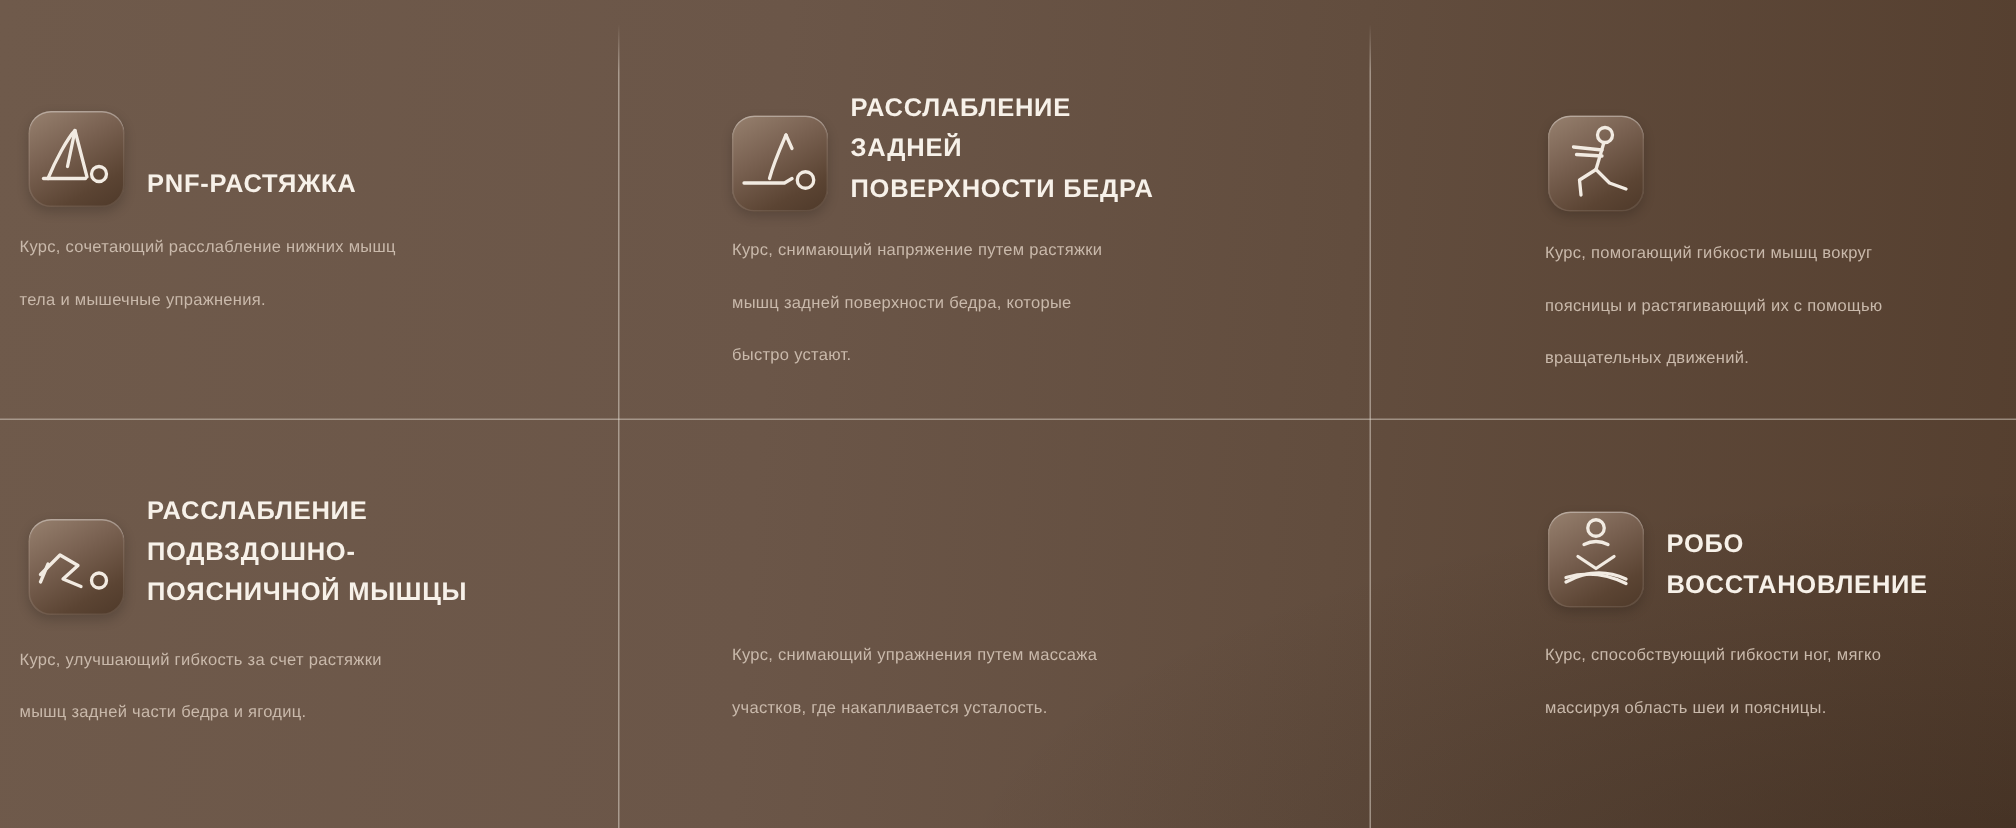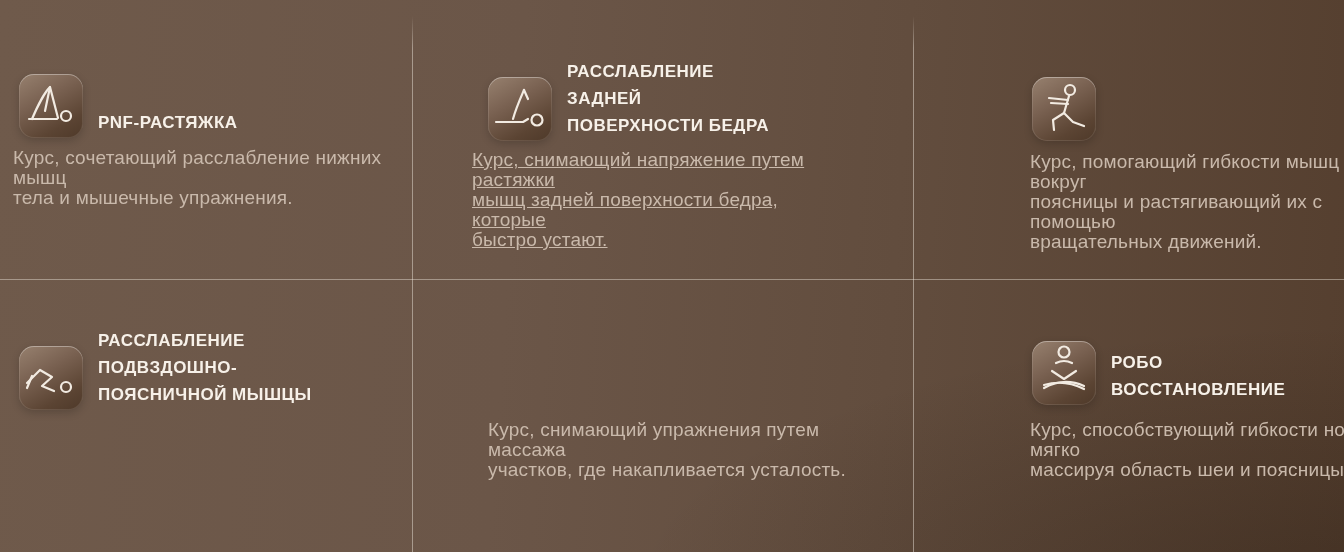--- a/index.html
+++ b/index.html
@@ -35,28 +35,28 @@
   }
   .icon-tile.indent{margin-left:6px;}
   .icon-tile svg{display:block;}
   .icon-tile svg *{fill:none;stroke:#f2ebe2;stroke-width:2.2;stroke-linecap:round;stroke-linejoin:round;}
   .card-title{
     color:#f7f1e9;font-size:17px;font-weight:700;line-height:27px;
     letter-spacing:0.5px;white-space:pre-line;margin:0 0 2px 0;
   }
   .card-desc{
     position:absolute;
-    color:#c9b9ab;font-size:19px;font-weight:400;line-height:20px;
+    color:#c9b9ab;font-size:11px;font-weight:400;line-height:35px;
     letter-spacing:0.2px;white-space:pre-line;
   }
   
   .card.c1{left:13px;top:74px;width:360px;}
   .desc.d1{left:13px;top:148px;width:370px;}
   .card.c2{left:488px;top:58px;width:400px;}
-  .desc.d2{left:472px;top:150px;width:380px;text-decoration:underline;}
+  .desc.d2{left:488px;top:150px;width:380px;}
   .card.c3{left:1032px;top:77px;width:312px;}
   .desc.d3{left:1030px;top:152px;width:330px;}
   .card.c4{left:13px;top:327px;width:380px;}
   .desc.d4{left:13px;top:423px;width:370px;}
   .card.c5{left:488px;top:342px;width:400px;}
   .desc.d5{left:488px;top:420px;width:380px;}
   .card.c6{left:1032px;top:341px;width:280px;}
   .desc.d6{left:1030px;top:420px;width:330px;}
 </style>
 </head>
@@ -136,20 +136,22 @@
             <path d="M13 30 L8 42"></path>
             <circle cx="47" cy="41" r="5"></circle>
           </svg>
         </span>
       </div>
       <div class="card-title">РАССЛАБЛЕНИЕ
 ПОДВЗДОШНО-
 ПОЯСНИЧНОЙ МЫШЦЫ</div>
     </div>
   </div>
+  <div class="card-desc desc d4">Курс, улучшающий гибкость за счет растяжки
+мышц задней части бедра и ягодиц.</div>
 
   <div class="card-desc desc d5">Курс, снимающий упражнения путем массажа
 участков, где накапливается усталость.</div>
 
   <div class="card c6">
     <div class="card-header">
       <div class="icon-tile">
         <span>
           <svg width="64" height="64" viewBox="0 0 64 64">
             <circle cx="32" cy="11" r="5.5"></circle>

